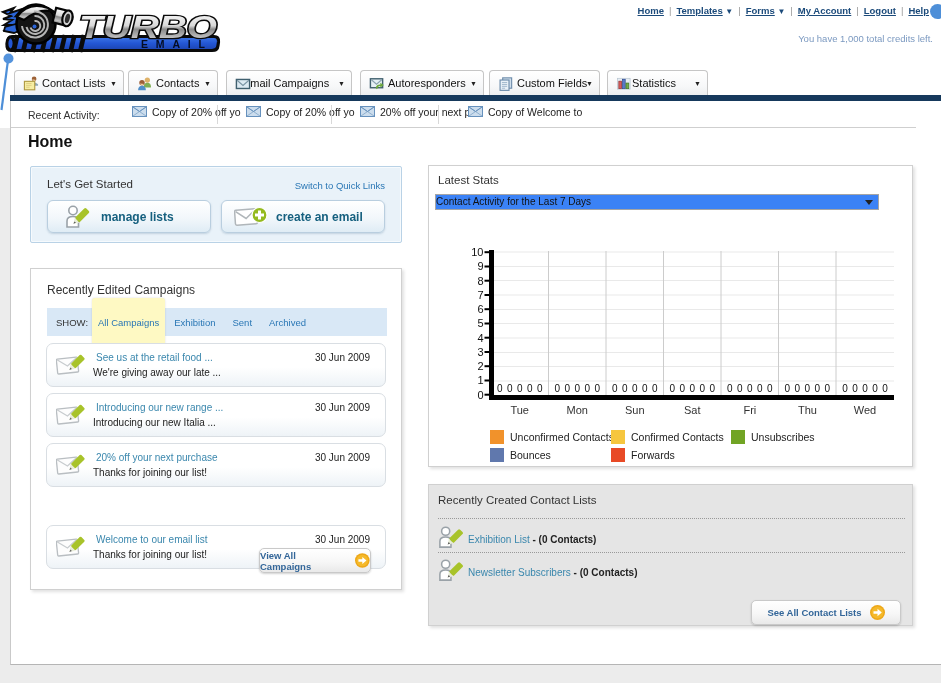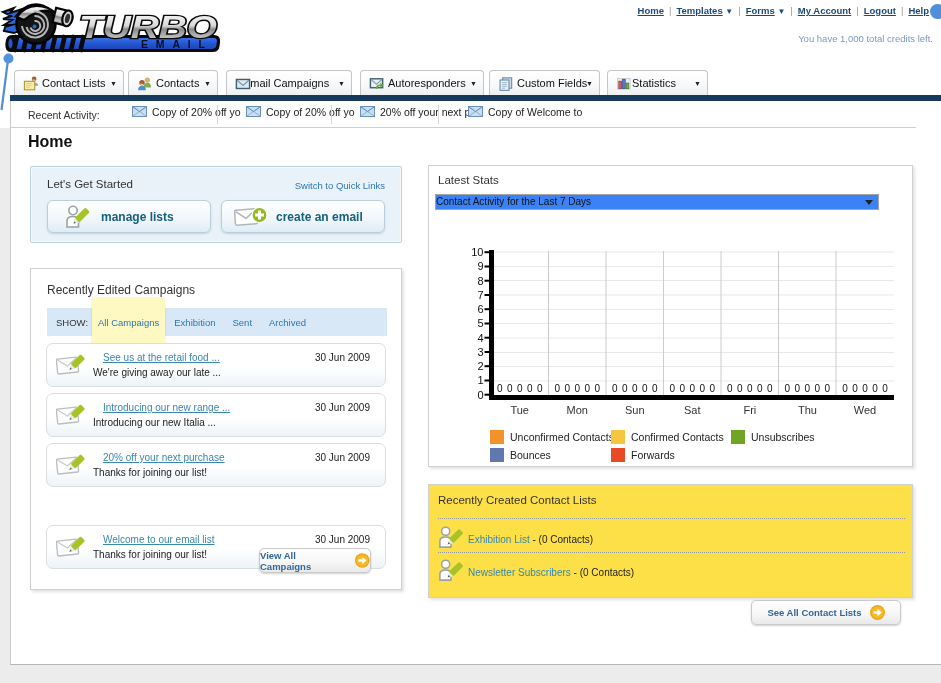--- a/index.html
+++ b/index.html
@@ -41,40 +41,40 @@
   border:1px solid #b9cedf; border-radius:6px; box-shadow:0 1px 2px rgba(120,150,175,.35);
   display:flex; align-items:center; font-size:12px; font-weight:bold; color:#16607f; }
 
 #camps { position:absolute; left:30px; top:268px; width:372px; height:322px; background:#fff; border:1px solid #d0d0d0; box-shadow:2px 2px 3px rgba(0,0,0,.12); }
 #camps h2 { position:absolute; left:16px; top:14px; font-size:12px; font-weight:normal; color:#333; }
 #showbar { position:absolute; left:16px; top:39px; width:340px; height:28px; background:#d9e8f6; display:flex; align-items:center; font-size:9.5px; }
 #showbar .sl { color:#333; font-size:9.5px; margin:0 4px 0 9px; }
 #showbar a { color:#2a77b5; text-decoration:none; margin-right:17px; }
 #showbar .cur { background:#fef9c3; border-radius:3px; padding:19px 6px; margin-right:9px; box-shadow:0 0 2px rgba(0,0,0,.15); }
 .crow { position:absolute; left:46px; width:340px; height:44px; background:linear-gradient(#ffffff 55%, #eef3f7); border:1px solid #d9dee3; border-radius:7px; }
-.crow .ttl { position:absolute; left:56px; top:8px; font-size:10px; color:#3a87ad;text-decoration:underline; }
+.crow .ttl { position:absolute; left:49px; top:8px; font-size:10px; color:#3a87ad; }
 .crow .sub { position:absolute; left:46px; top:23px; font-size:10px; color:#222; }
 .crow .dt  { position:absolute; right:15px; top:8px; font-size:10px; color:#222; }
 .crow svg.cicon { position:absolute; left:9px; top:9px; }
 .linkbtn { position:absolute; height:25px; background:linear-gradient(#ffffff,#f7f7f7 55%,#e9e9e9);
   border:1px solid #c9c9c9; border-radius:5px; box-shadow:0 1px 2px rgba(0,0,0,.18);
   display:flex; align-items:center; justify-content:center; font-size:9.5px; font-weight:bold; color:#336699; }
 .obtn { width:15px; height:15px; margin-left:8px; }
 
 #stats { position:absolute; left:428px; top:165px; width:485px; height:302px; background:#fff; border:1px solid #d0d0d0; box-shadow:2px 2px 3px rgba(0,0,0,.12); }
 #stats h2 { position:absolute; left:9px; top:8px; font-size:11.5px; font-weight:normal; color:#333; }
 #ddl { position:absolute; left:6px; top:28px; width:444px; height:16px; border:1px solid #a5a5a5; background:#3b82f6; font-size:10px; color:#111; line-height:14px; }
 #ddl .arr { position:absolute; right:5px; top:5px; width:0; height:0; border-left:4px solid transparent; border-right:4px solid transparent; border-top:5px solid #222; }
 
-#clists { position:absolute; left:428px; top:484px; width:485px; height:114px; background:#fde047; border:1px solid #d0d0d0; box-shadow:2px 2px 3px rgba(0,0,0,.12); }
+#clists { position:absolute; left:428px; top:484px; width:485px; height:142px; background:#e5e5e5; border:1px solid #d0d0d0; box-shadow:2px 2px 3px rgba(0,0,0,.12); }
 #clists h2 { position:absolute; left:9px; top:9px; font-size:11.5px; font-weight:normal; color:#333; }
 .dots { position:absolute; left:9px; width:467px; border-top:1px dotted #999; }
 .clentry { position:absolute; left:6px; font-size:10px; }
 .clentry a { color:#3a87ad; text-decoration:none; }
-.clentry span { color:#222; }
+.clentry span { color:#222;font-weight:bold; }
 </style>
 </head>
 <body>
 
 <div id="hdr">
   <svg class="abs" style="left:0;top:0" width="232" height="60" viewBox="0 0 232 60">
     <defs>
       <linearGradient id="chrome" x1="0" y1="0" x2="0" y2="1">
         <stop offset="0" stop-color="#ffffff"></stop>
           <stop offset="0.45" stop-color="#d8d8d8"></stop>

